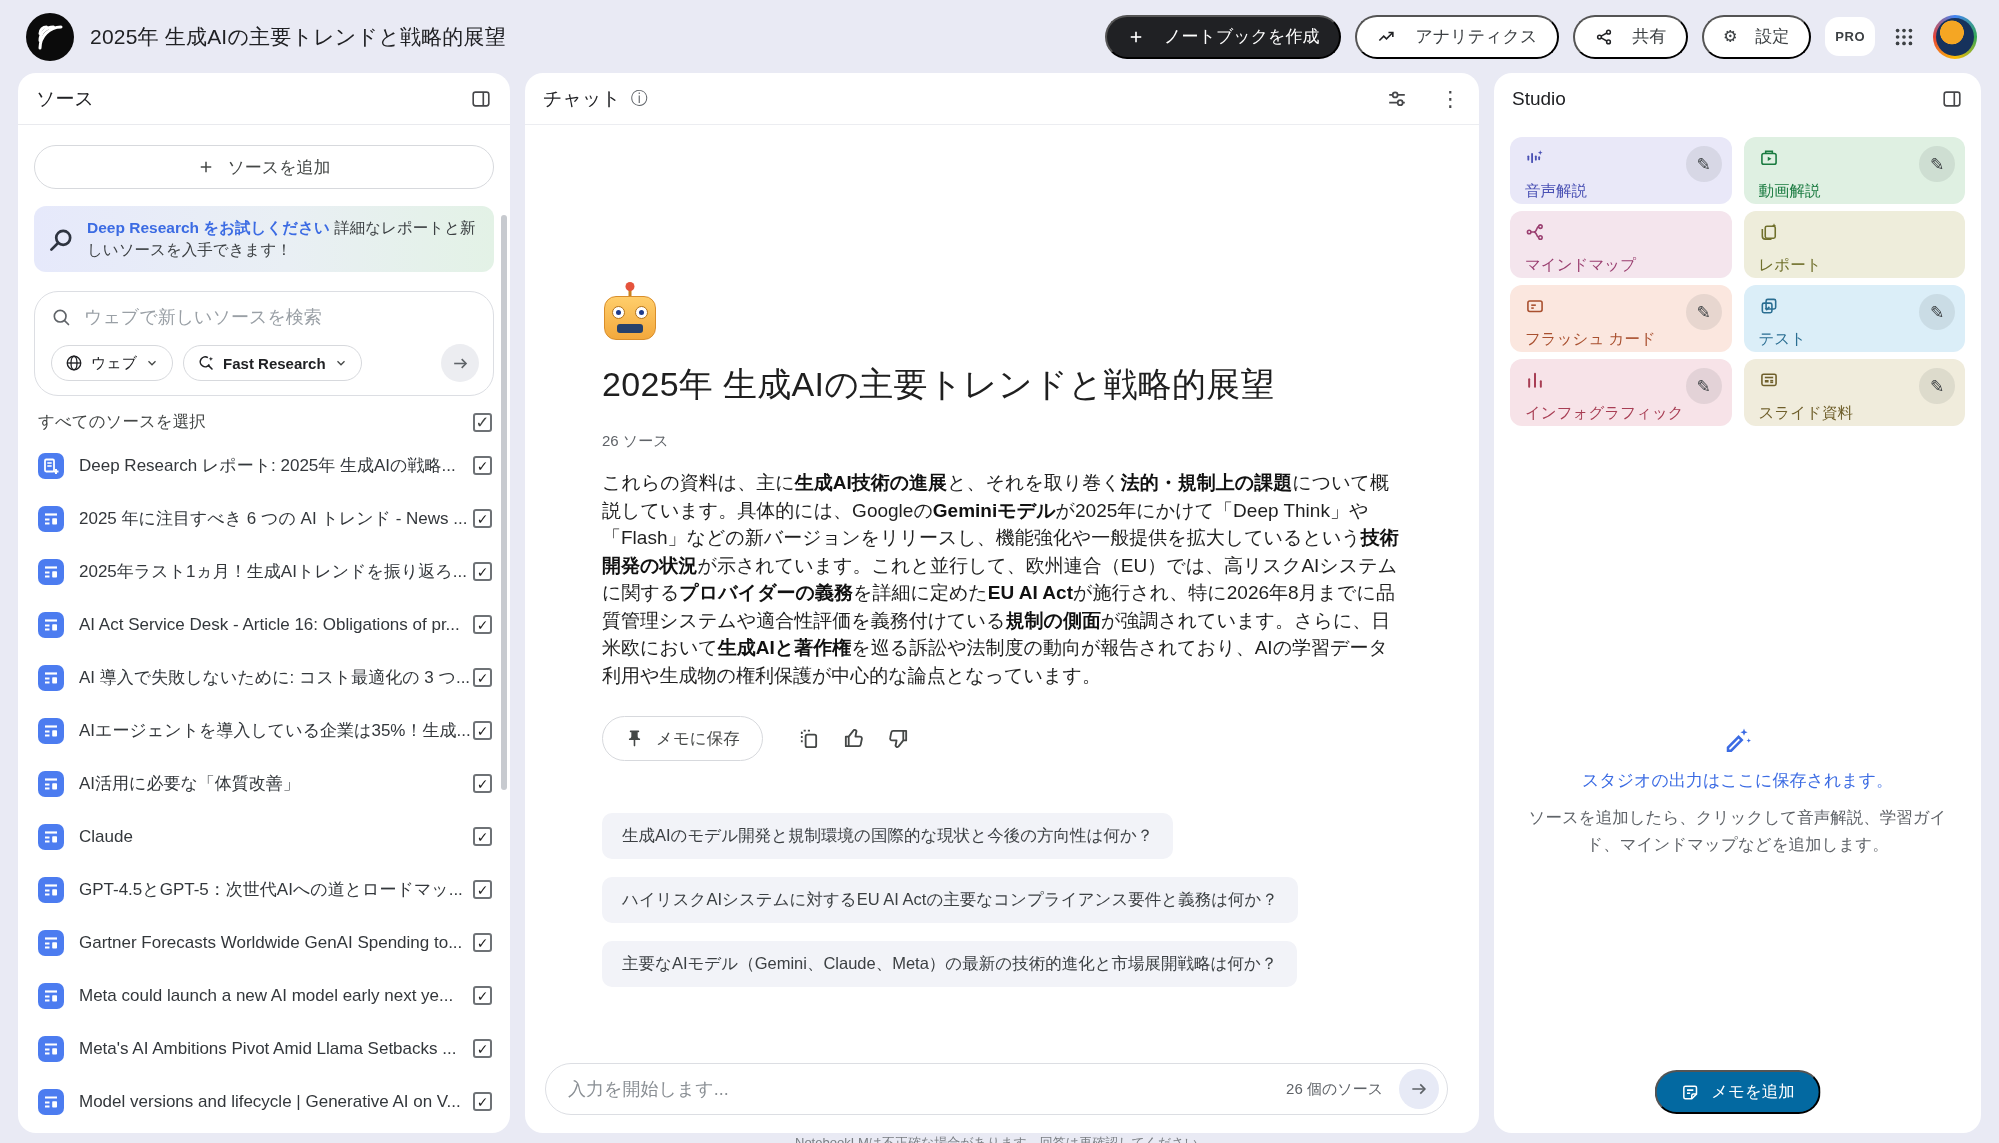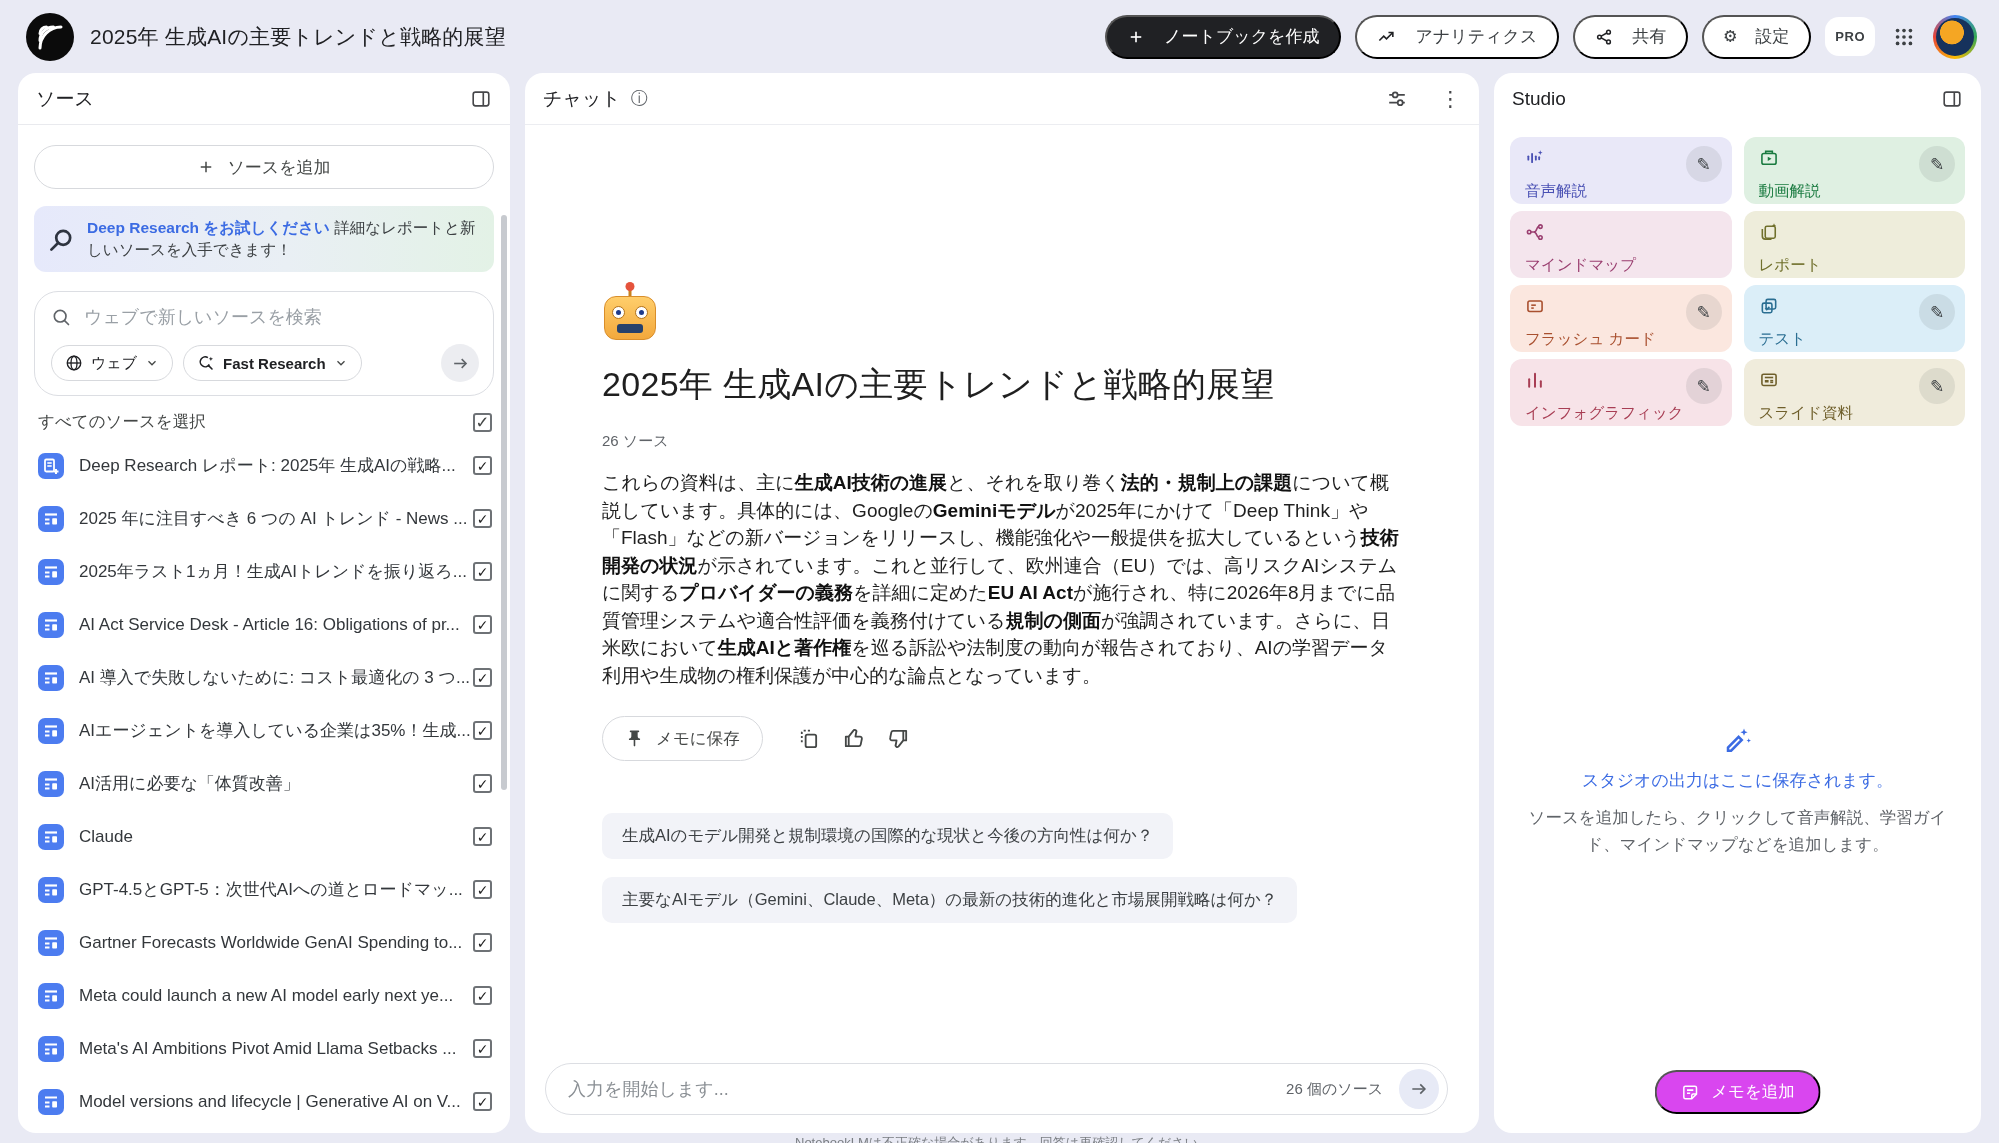--- a/index.html
+++ b/index.html
@@ -133,21 +133,21 @@
   .st-card .icn { width:20px; height:20px; }
   .st-label { margin-top:9px; font-size:15.5px; }
   .st-pencil { position:absolute; top:9px; right:10px; width:36px; height:36px; border-radius:50%;
                background:rgba(60,64,67,.10); display:flex; align-items:center; justify-content:center;
                font-size:17px; color:#3C4043; cursor:pointer; }
   .studio-empty { position:absolute; top:652px; left:30px; right:30px; text-align:center; }
   .studio-empty .icn { width:30px; height:30px; color:#3B6BE3; }
   .empty-title { margin-top:10px; font-size:17px; color:#3B6BE3; font-weight:500; }
   .empty-desc { margin-top:12px; font-size:16.5px; line-height:27px; color:#5F6368; }
   .add-note-btn { position:absolute; left:50%; transform:translateX(-50%); bottom:19px;
-                  background:#d946ef; color:#fff; height:44px; border-radius:22px; display:flex;
+                  background:#0369a1; color:#fff; height:44px; border-radius:22px; display:flex;
                   align-items:center; gap:12px; padding:0 24px; font-size:16.5px; cursor:pointer;
                   white-space:nowrap; }
   .add-note-btn .icn { width:19px; height:19px; }
 </style>
 </head>
 <body>
 
 <header class="topbar">
   <div class="logo">
     <svg viewBox="0 0 48 48">
@@ -529,20 +529,21 @@
               </svg>
             </span>
           <span class="icn act-icn">
               <svg viewBox="0 0 24 24" fill="none" stroke="currentColor" stroke-width="1.9" stroke-linejoin="round">
                 <path d="M17 14V4h3v10h-3zm0-10H6.5a2 2 0 0 0-2 1.6l-1.2 5.9A2 2 0 0 0 5.3 14H10l-.8 4.3a1.7 1.7 0 0 0 3.1 1.7L17 14"></path>
               </svg>
             </span>
         </div>
         <div class="suggestions" id="suggestions">
             <div class="sg-chip">生成AIのモデル開発と規制環境の国際的な現状と今後の方向性は何か？</div>
+            <div class="sg-chip">ハイリスクAIシステムに対するEU AI Actの主要なコンプライアンス要件と義務は何か？</div>
             <div class="sg-chip">主要なAIモデル（Gemini、Claude、Meta）の最新の技術的進化と市場展開戦略は何か？</div>
           </div>
       </div>
     </div>
     <div class="chat-inputbar">
       <input type="text" placeholder="入力を開始します..." style="">
       <span class="inp-count">26 個のソース</span>
       <div class="send-btn">
         <span class="icn">
             <svg viewBox="0 0 24 24" fill="none" stroke="currentColor" stroke-width="2">

